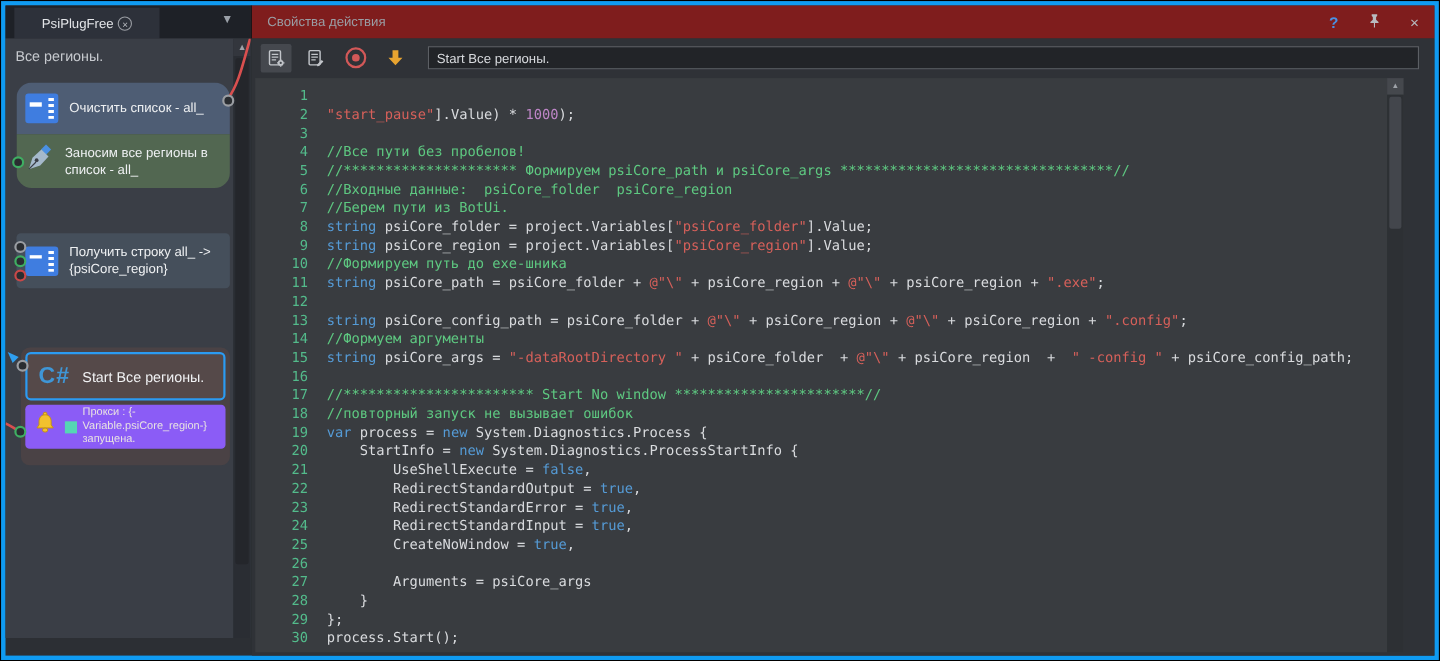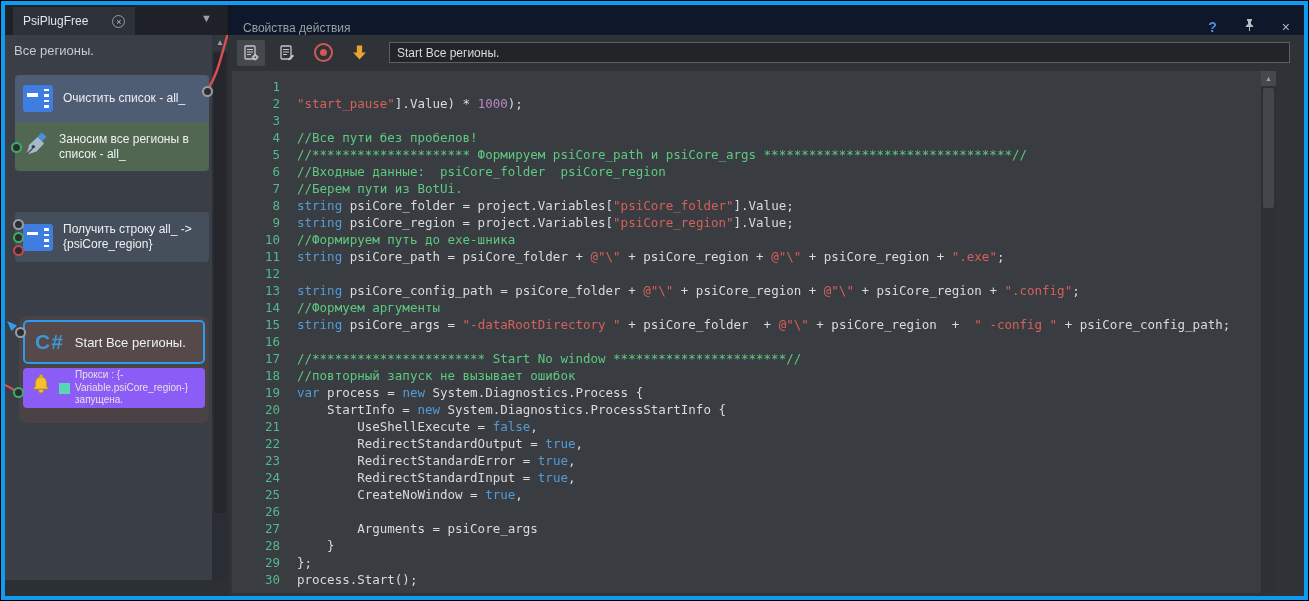--- a/index.html
+++ b/index.html
@@ -2,34 +2,34 @@
 <html><head>
 <meta charset="utf-8">
 <style>
   html,body{margin:0;padding:0;background:#000;width:1309px;height:601px;overflow:hidden;
     font-family:"Liberation Sans","DejaVu Sans",sans-serif;}
   .frame{position:absolute;left:1px;top:1px;width:1299px;height:591px;border:4px solid #0f9bf2;background:#2c2f34;}
   
   .topbar{position:absolute;left:0;top:0;right:0;height:30px;display:flex;}
   .tabstrip{width:223px;background:#1e2127;position:relative;flex-shrink:0;}
   .tab{position:absolute;left:8px;top:2px;height:28px;background:#2d313a;display:flex;align-items:center;
-       padding:0 10px;gap:24px;cursor:default;}
+       padding:0 25px;gap:4px;cursor:default;}
   .tab-label{color:#e3e5e8;font-size:12px;}
   .tab-close{width:13px;height:13px;border:1px solid #9a9da3;border-radius:50%;color:#b9bcc1;font-size:9px;
        line-height:12px;text-align:center;box-sizing:border-box;}
   .tabstrip-caret{position:absolute;right:16px;top:7px;color:#9aa0a8;font-size:11px;}
-  .prop-header{flex:1;background:#0f172a;border-left:1px solid #121417;display:flex;align-items:flex-end;padding:0 14px;}
+  .prop-header{flex:1;background:#7f1d1d;border-left:1px solid #121417;display:flex;align-items:center;padding:0 14px;}
   .prop-title{color:#9a9ea5;font-size:12px;}
   .ph-spacer{flex:1;}
   .ph-icon{margin-left:26px;color:#b5b8bd;font-size:14px;}
   .help-q{color:#4a90e2;font-weight:bold;font-size:14px;}
   
   .leftpanel{position:absolute;left:0;top:30px;width:223px;bottom:16px;background:#3a3e46;overflow:hidden;}
   .panel-label{position:absolute;left:9px;top:8px;color:#c6c9ce;font-size:13px;}
-  .blockgroup12{position:absolute;left:10px;top:40px;width:194px;border-radius:4px;overflow:hidden;}
+  .blockgroup12{position:absolute;left:10px;top:40px;width:194px;border-radius:14px;overflow:hidden;}
   .ablock{display:flex;align-items:center;gap:10px;padding:0 8px;box-sizing:border-box;}
   .ablock .albl{color:#eef0f2;font-size:12px;line-height:1.25;}
   .b1{height:47px;}
   .b2{height:49px;justify-content:space-between;}
   .b3{position:absolute;left:10px;top:177px;width:194px;height:50px;border-radius:4px;}
   .icon-list{width:30px;height:27px;background:#3f7de0;border-radius:3px;position:relative;flex-shrink:0;}
   .icon-list::before{content:"";position:absolute;left:4px;top:8px;width:11px;height:3.5px;background:#fff;}
   .icon-list .dashes{position:absolute;right:4px;top:4px;bottom:4px;width:5px;
       background:repeating-linear-gradient(to bottom,#fff 0 2.5px,transparent 2.5px 5.5px);}
   .groupcs{position:absolute;left:14px;top:281px;width:190px;height:107px;background:#4a4245;border-radius:8px;}

